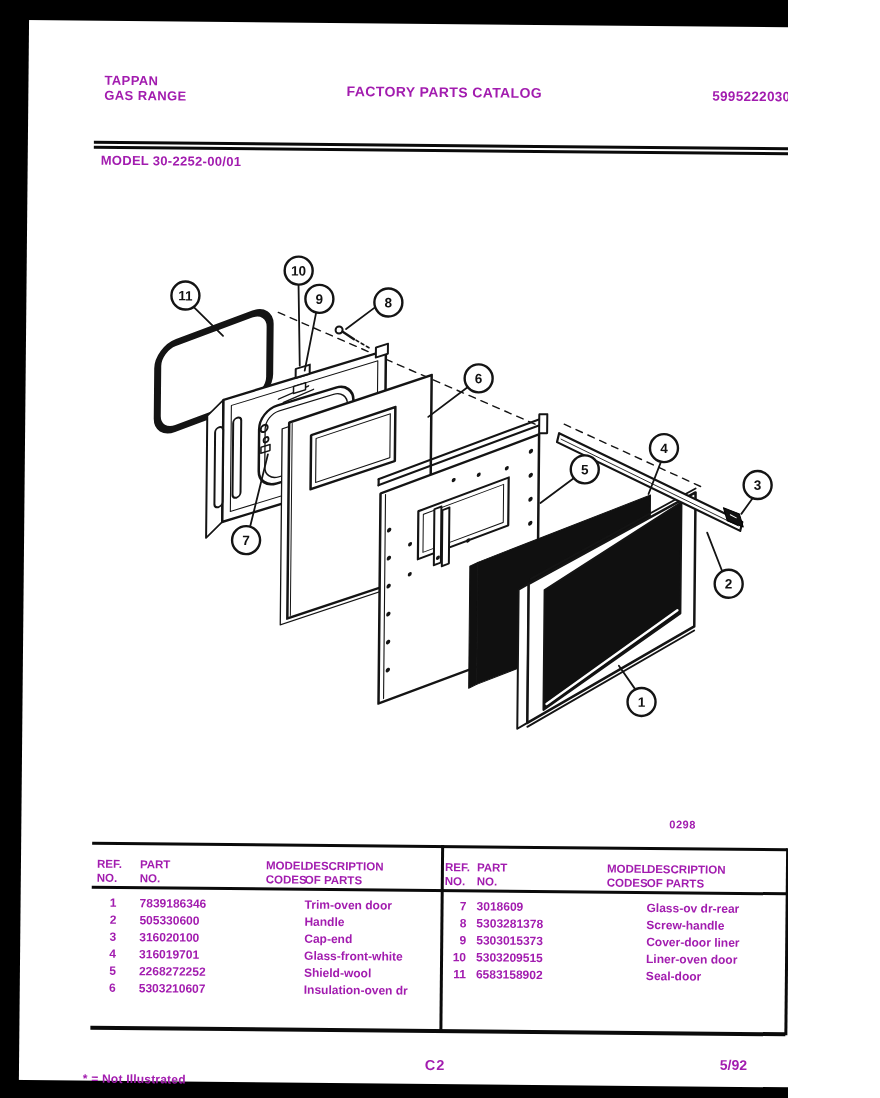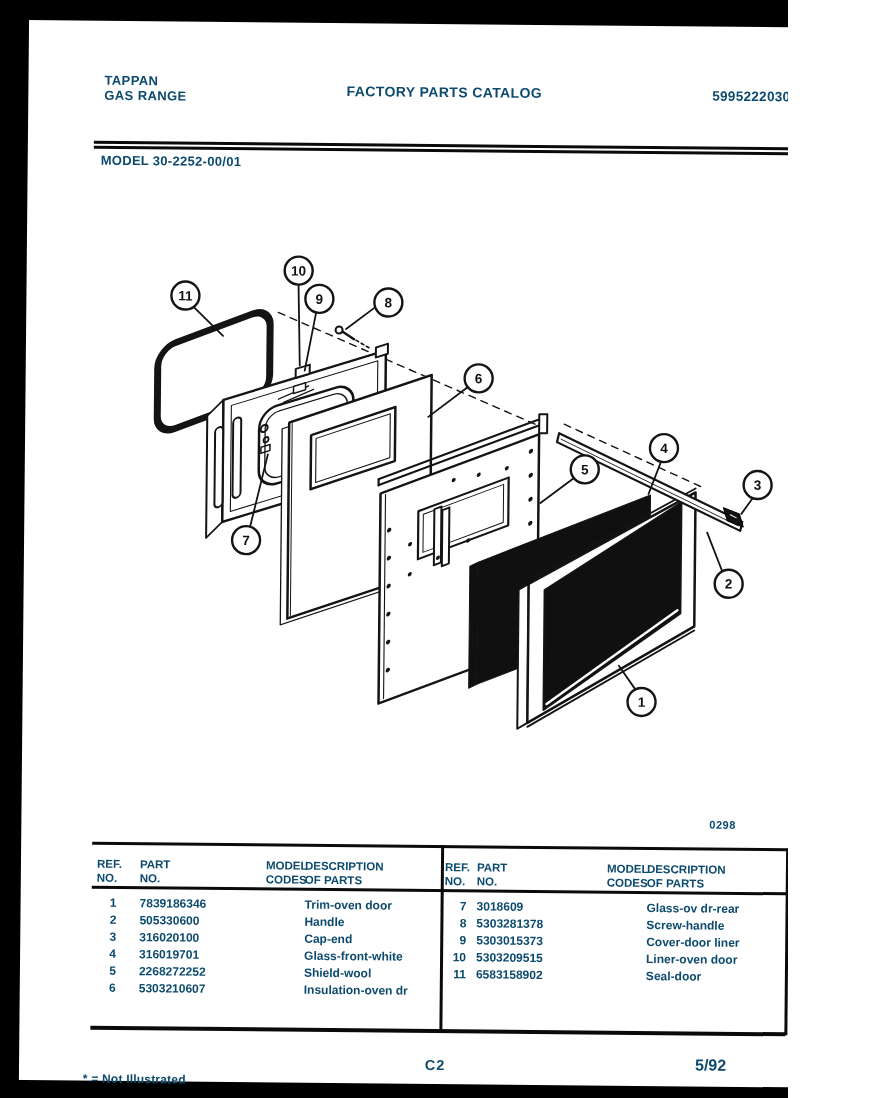--- a/index.html
+++ b/index.html
@@ -1,33 +1,33 @@
 <!DOCTYPE html>
 <html><head>
 <meta charset="utf-8">
 <style>
   html,body{margin:0;padding:0;background:#ffffff;}
   .page{position:relative;width:788px;height:1098px;overflow:hidden;background:#fff;
-        font-family:"Liberation Sans",sans-serif;color:#0c4a6e;}
+        font-family:"Liberation Sans",sans-serif;color:#a21caf;}
   .rot{position:absolute;left:0;top:0;width:880px;height:1098px;transform:rotate(0.55deg);}
   .bar{position:absolute;background:#000;}
   .bar-top{left:-30px;right:-30px;top:-30px;height:54px;}
   .bar-left{left:-30px;top:-30px;bottom:-30px;width:54px;}
   .bar-right{right:-30px;top:-30px;bottom:-30px;width:64px;}
   .bar-bottom{left:-30px;right:-30px;bottom:-30px;height:44px;}
   .abs{position:absolute;}
   .b{font-weight:700;}
   .brand{left:100px;top:76px;font-size:13px;line-height:15px;letter-spacing:.4px;}
   .cat-title{left:280px;top:84px;width:320px;text-align:center;font-size:14px;letter-spacing:.4px;}
   .pubnum{left:680px;top:86px;width:106px;text-align:right;font-size:13.5px;letter-spacing:.3px;}
   .rule{position:absolute;background:#0a0a0a;}
   .hr1{left:90px;top:144px;width:698px;height:3px;}
   .hr2{left:90px;top:149px;width:698px;height:2.5px;}
   .model{left:97px;top:156px;font-size:13px;letter-spacing:.3px;}
-  .fignum{left:712px;top:816px;font-size:11px;letter-spacing:.5px;}
+  .fignum{left:672px;top:816px;font-size:11px;letter-spacing:.5px;}
   
   .t-top{left:95px;top:845px;width:695px;height:3px;}
   .t-head{left:95px;top:889px;width:695px;height:3px;}
   .t-bot{left:95px;top:1029px;width:695px;height:3.5px;}
   .t-div{left:444px;top:845px;width:2.5px;height:187px;}
   .t-right{left:789px;top:845px;width:2.5px;height:187px;}
   .thead{position:absolute;top:852px;height:34px;font-size:11.5px;line-height:14px;}
   .tbody{position:absolute;top:899px;font-size:12px;}
   .half-l{left:100px;width:330px;}
   .half-r{left:448px;width:330px;}
@@ -38,21 +38,21 @@
   .c-part{left:43px;}
   .half-r .c-part{left:32px;}
   .c-model{left:137px;margin-left:32px;}
   .half-r .c-model{left:130px;}
   .c-desc{left:208px;}
   .half-r .c-desc{left:202px;}
   .hcol{position:absolute;top:8px;}
   
   .foot-note{left:88px;top:1043px;font-size:12px;letter-spacing:.2px;margin-top:32px;}
   .foot-page{left:360px;top:1057px;width:160px;text-align:center;font-size:14.5px;letter-spacing:1px;}
-  .foot-date{left:700px;top:1054px;width:52px;text-align:left;font-size:16px;}
+  .foot-date{left:700px;top:1054px;width:52px;text-align:right;font-size:14px;}
   svg text{font-family:"Liberation Sans",sans-serif;font-weight:700;}
 </style>
 </head>
 <body>
 
 <div class="page">
  <div class="rot">
 
   <div class="bar bar-top"></div>
   <div class="bar bar-left"></div>

